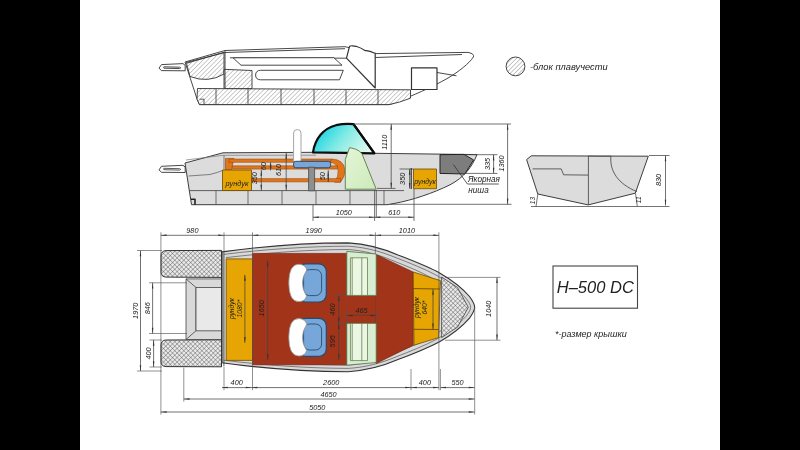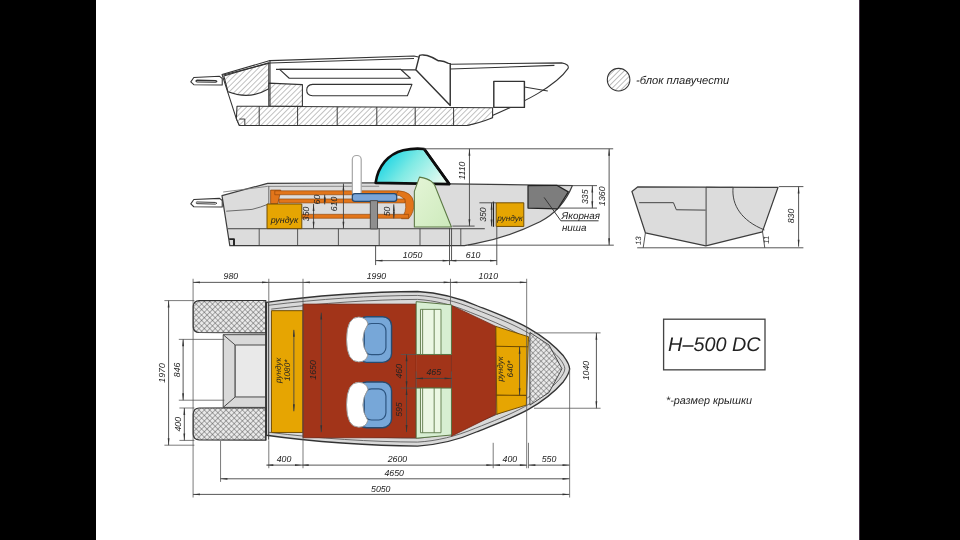--- a/index.html
+++ b/index.html
@@ -1,16 +1,16 @@
 <!DOCTYPE html>
 <html><head>
 <meta charset="utf-8">
 <style>
   html,body{margin:0;padding:0;background:#000;}
-  .wrap{width:716px;height:450px;position:relative;background:#a21caf;overflow:hidden;}
+  .wrap{width:800px;height:450px;position:relative;background:#15803d;overflow:hidden;}
   svg{position:absolute;left:0;top:0;}
   text{font-family:"Liberation Sans",sans-serif;font-style:italic;fill:#222;}
 </style>
 </head>
 <body>
 <div class="wrap">
 <svg width="800" height="450" viewBox="0 0 800 450">
 <defs>
   <pattern id="h1" patternUnits="userSpaceOnUse" width="3.2" height="3.2" patternTransform="rotate(-45)">
     <rect width="3.2" height="3.2" fill="white"></rect>

